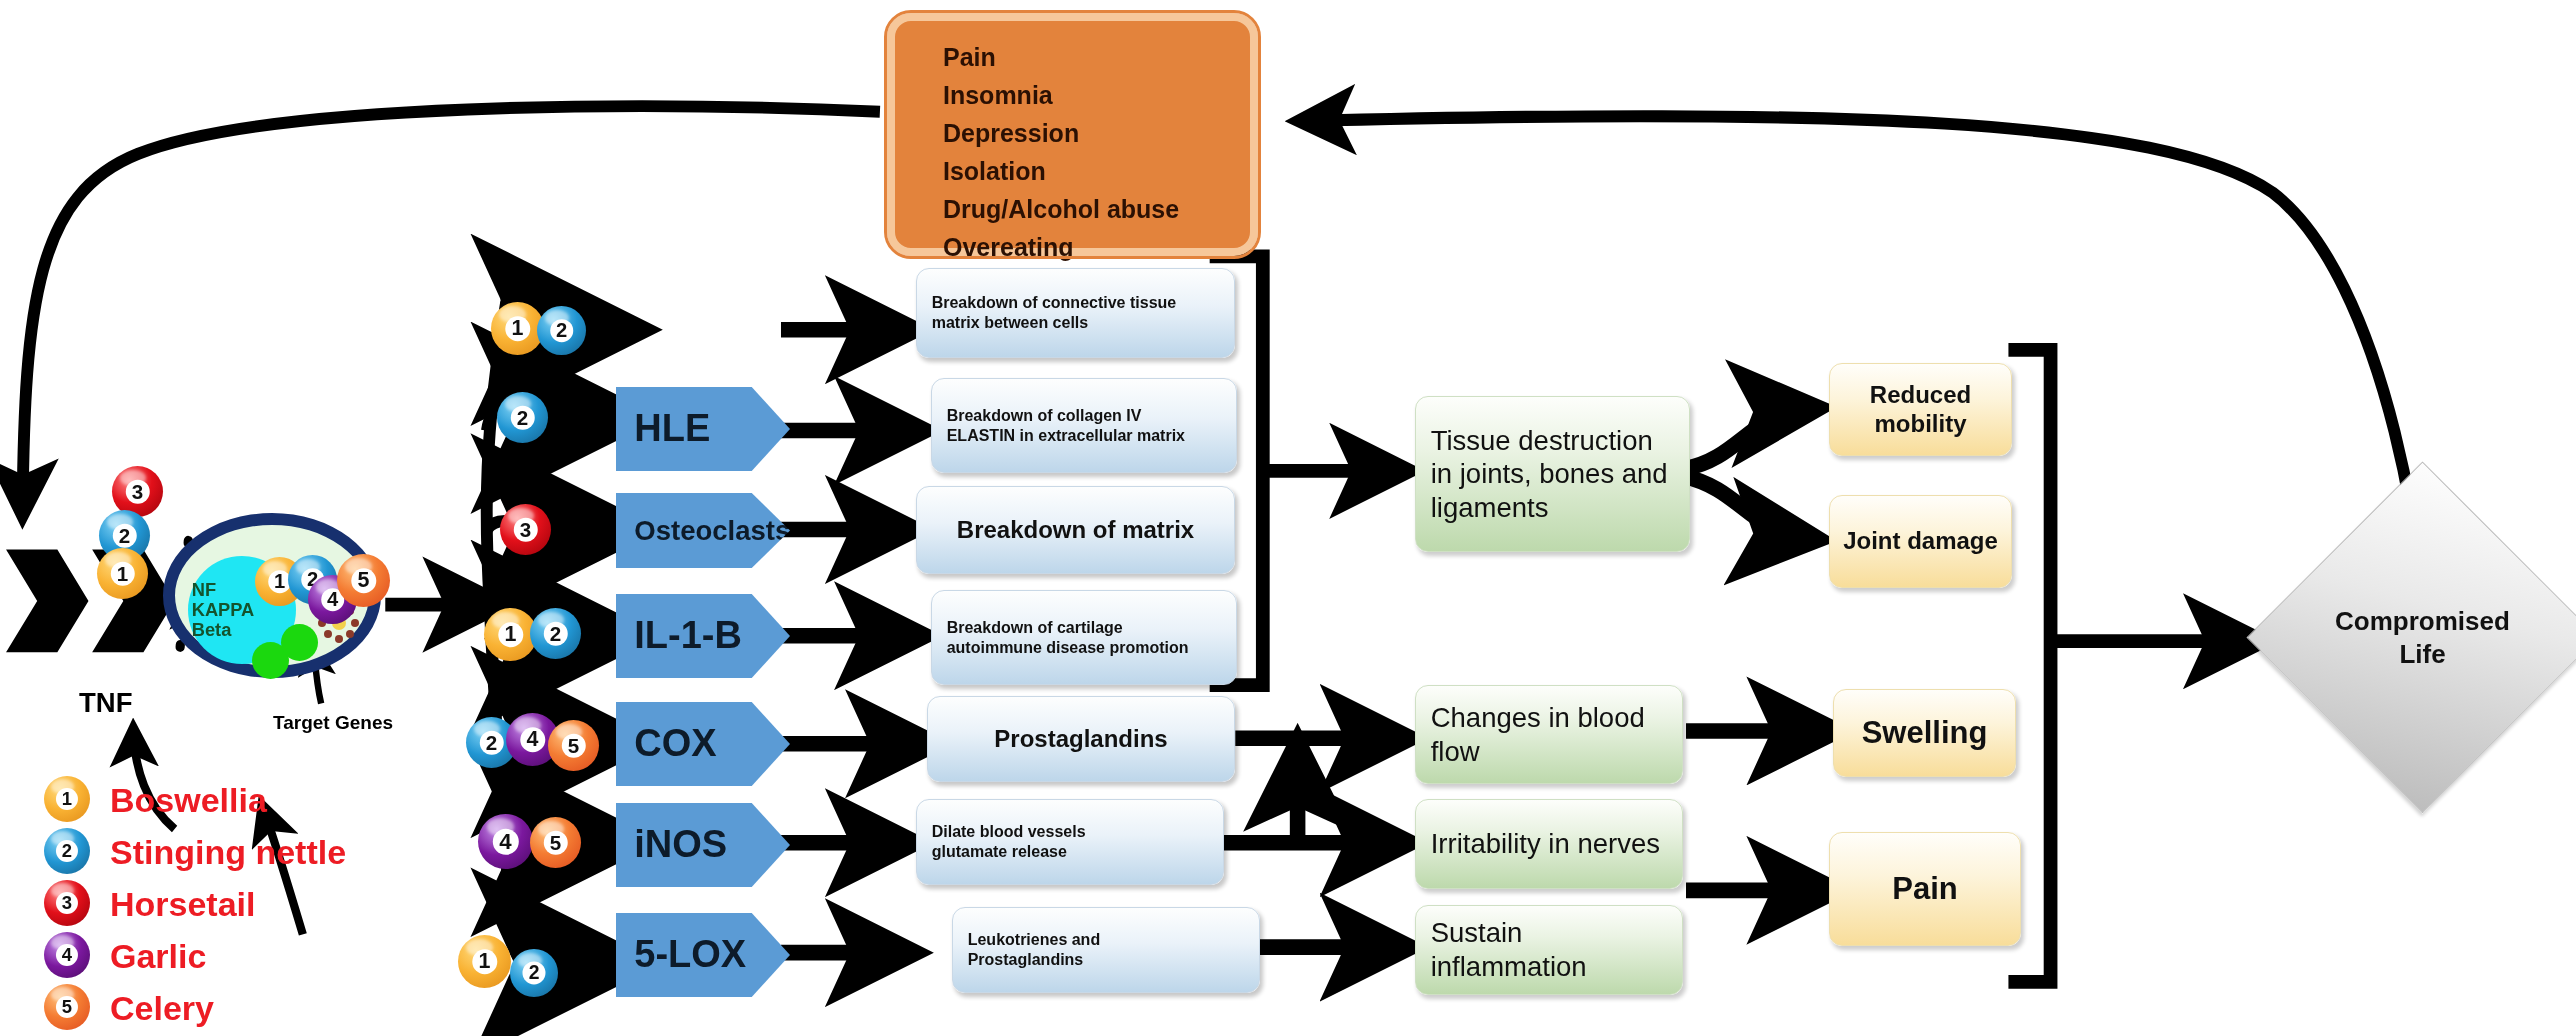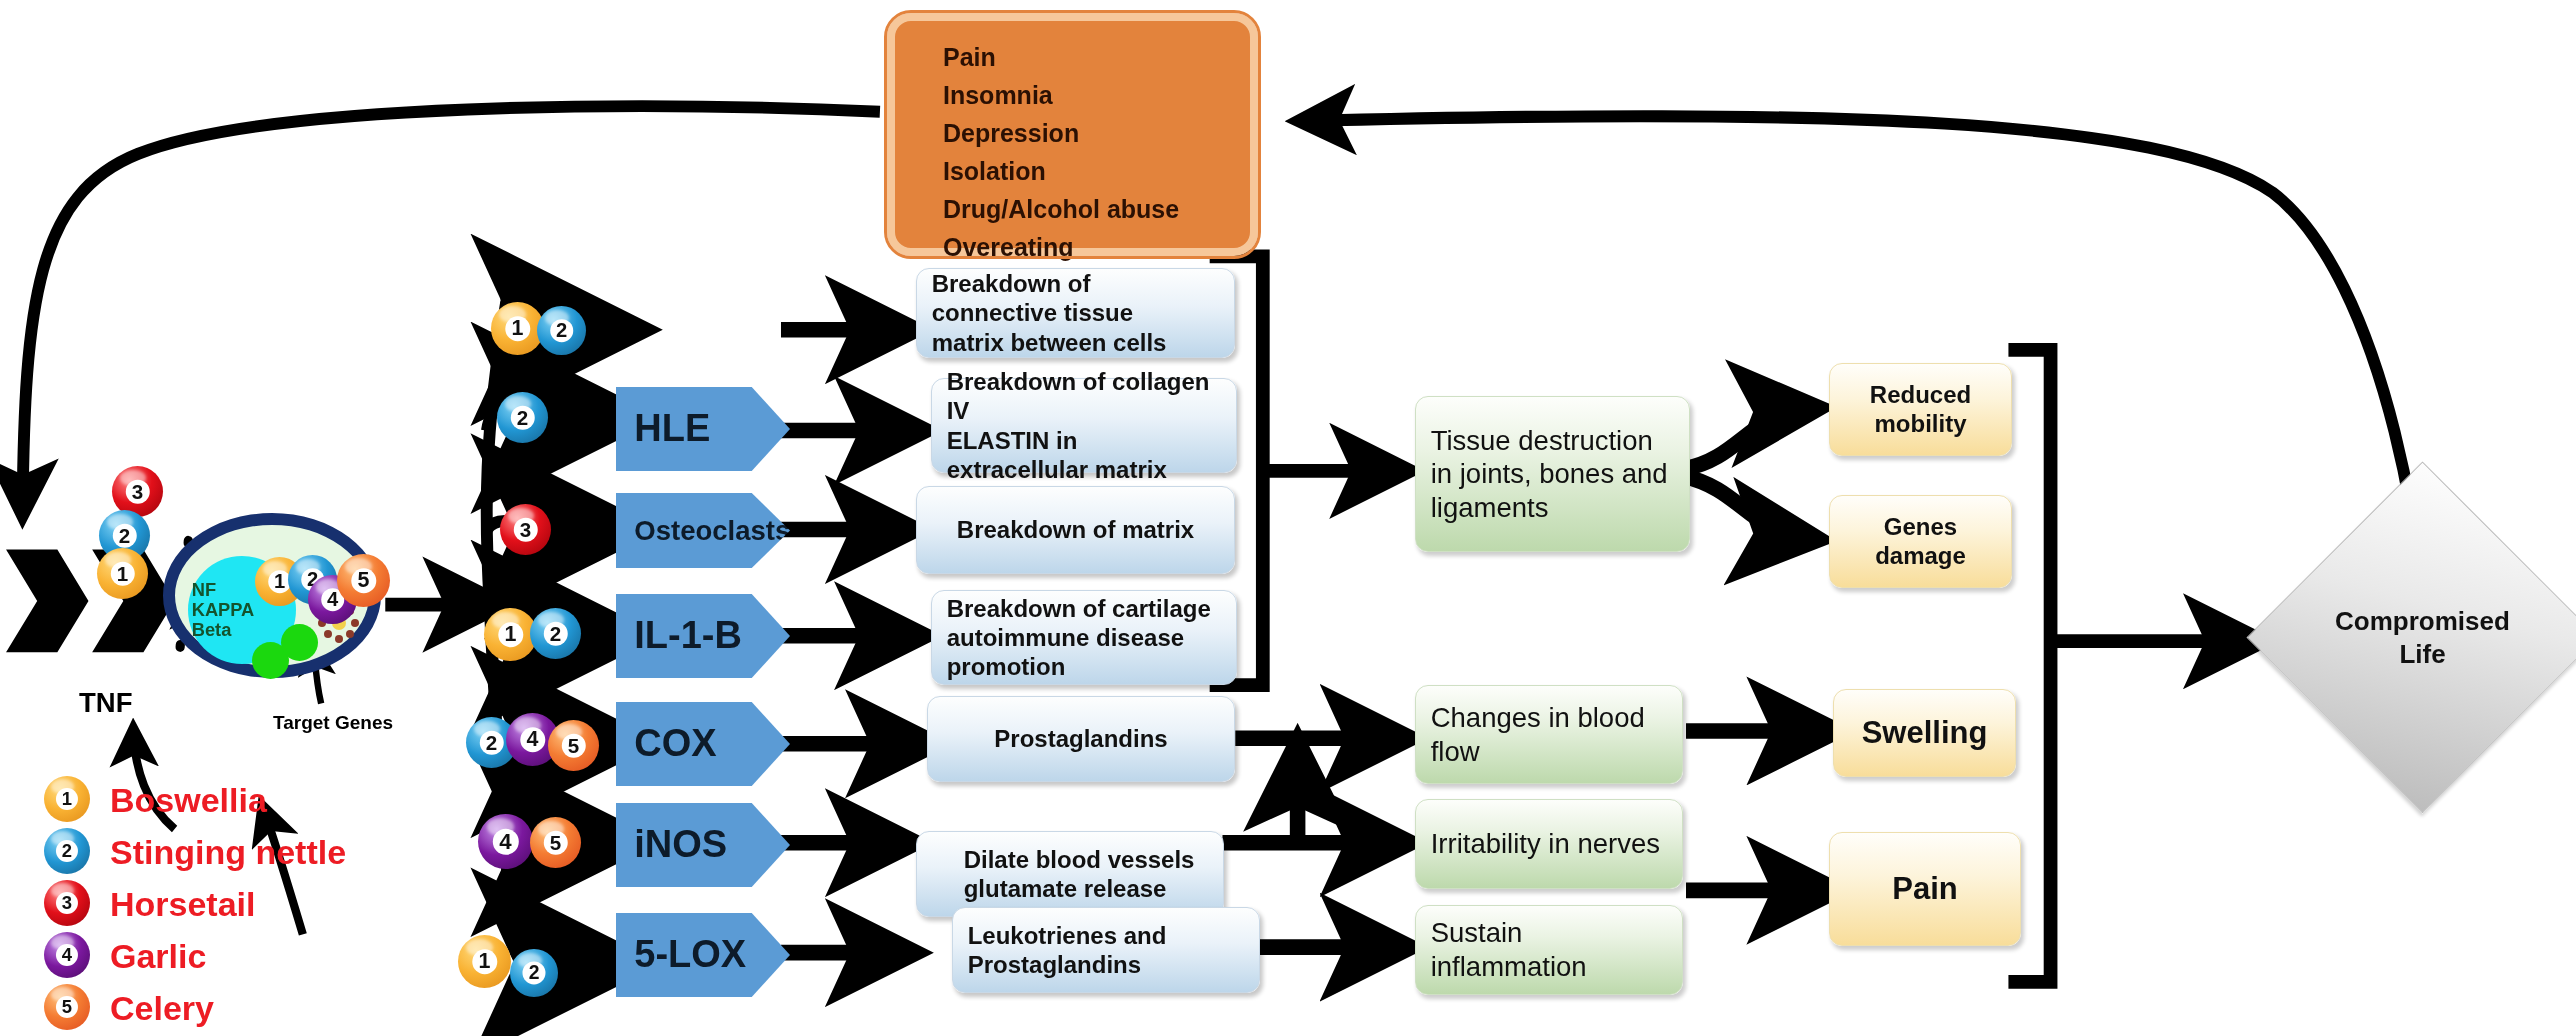--- a/index.html
+++ b/index.html
@@ -15,21 +15,21 @@
   .enz.big .lbl{font-size:38px;}
   .enz.mid .lbl{font-size:27.5px;}
   .enz.sml .lbl{font-size:23px;letter-spacing:0.2px;}
 
   .eff{position:absolute;box-sizing:border-box;border-radius:13px;
        border:0.9px solid #c9d8e6;
        background:linear-gradient(180deg,#fdfefe 0%,#eaf2f9 42%,#bdd6ea 100%);
        box-shadow:2.7px 3.7px 4.6px rgba(0,0,0,.22);
        display:flex;align-items:center;color:#111;font-weight:bold;}
   .eff .lbl{padding:0 14.7px;line-height:1.22;white-space:pre-line;}
-  .eff.s1 .lbl{font-size:24px;}
+  .eff.s1 .lbl{font-size:16px;}
   .eff.s2 .lbl{font-size:24px;width:100%;text-align:center;}
 
   .grn{position:absolute;box-sizing:border-box;border-radius:13px;border:0.9px solid #cfe0c4;
        background:linear-gradient(180deg,#fdfefb 0%,#eaf3e3 35%,#bdd9ac 100%);
        box-shadow:2.7px 3.7px 4.6px rgba(0,0,0,.2);
        display:flex;align-items:center;color:#111;font-weight:normal;}
   .grn .lbl{padding:0 14.7px;line-height:1.22;white-space:pre-line;font-size:27.5px;}
 
   .ylw{position:absolute;box-sizing:border-box;border-radius:13px;border:0.9px solid #eedfae;
        background:linear-gradient(180deg,#fffefa 0%,#fdf4db 38%,#f8dd9a 100%);
@@ -317,21 +317,21 @@
   <div class="eff s2" style="left:916px;top:486px;width:319px;height:88px;">
     <div class="lbl">Breakdown of matrix</div>
     </div>
   <div class="eff s1" style="left:931px;top:590px;width:306px;height:95px;">
     <div class="lbl">Breakdown of cartilage
 autoimmune disease promotion</div>
     </div>
   <div class="eff s2" style="left:927px;top:696px;width:308px;height:86px;">
     <div class="lbl">Prostaglandins</div>
     </div>
-  <div class="eff s1" style="left:916px;top:831px;width:308px;height:86px;padding-left:32px;">
+  <div class="eff s1" style="left:916px;top:799px;width:308px;height:86px;">
     <div class="lbl">Dilate blood vessels
 glutamate release</div>
     </div>
   <div class="eff s1" style="left:952px;top:907px;width:308px;height:86px;">
     <div class="lbl">Leukotrienes and
 Prostaglandins</div>
     </div>
 
   <div class="grn" style="left:1415px;top:396px;width:275px;height:156px;">
     <div class="lbl">Tissue destruction
@@ -346,21 +346,21 @@
     <div class="lbl">Irritability in nerves</div>
     </div>
   <div class="grn" style="left:1415px;top:905px;width:268px;height:90px;">
     <div class="lbl">Sustain inflammation</div>
     </div>
 
   <div class="ylw" style="left:1829px;top:363px;width:183px;height:93px;">
     <div class="lbl">Reduced mobility</div>
     </div>
   <div class="ylw" style="left:1829px;top:495px;width:183px;height:93px;">
-    <div class="lbl">Genes damage</div>
+    <div class="lbl">Joint damage</div>
     </div>
   <div class="ylw big" style="left:1833px;top:689px;width:183px;height:88px;">
     <div class="lbl">Swelling</div>
     </div>
   <div class="ylw big" style="left:1829px;top:832px;width:192px;height:114px;">
     <div class="lbl">Pain</div>
     </div>
 
   <div id="diamond">
     <div class="shape"></div>

